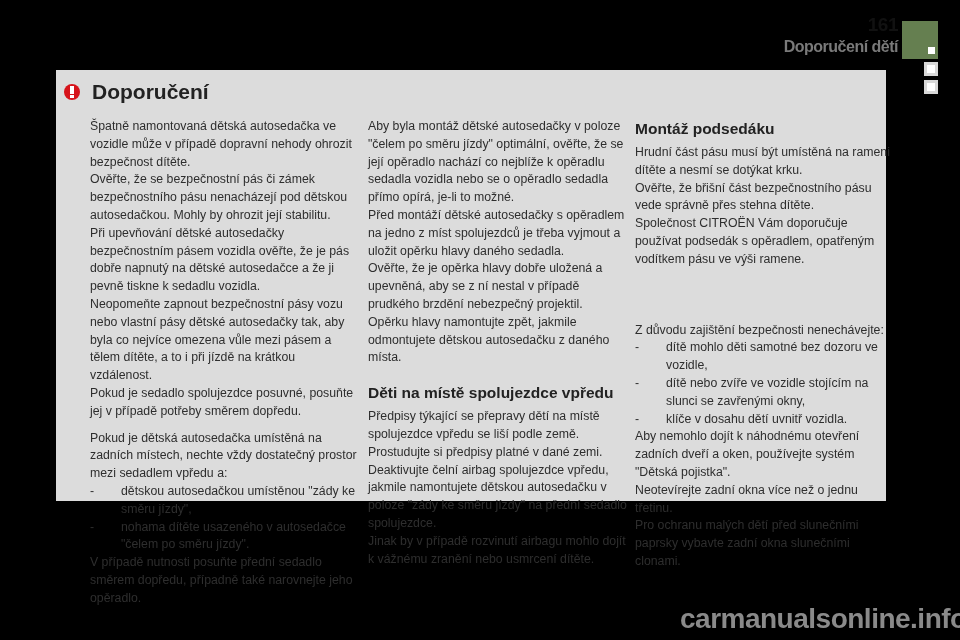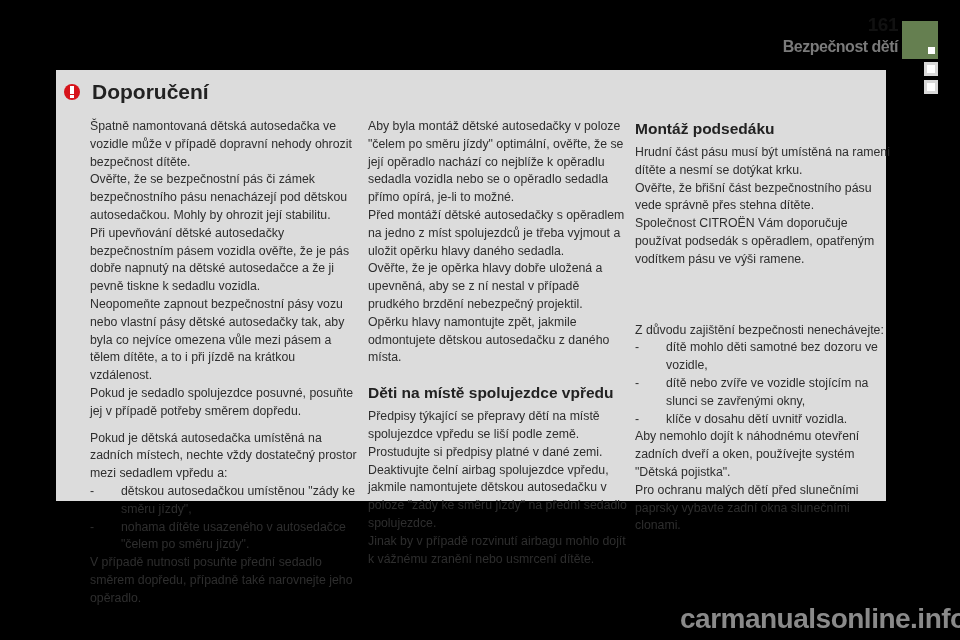--- a/index.html
+++ b/index.html
@@ -27,21 +27,21 @@
   .c3 { left:579px; top:48px; width:255px; }
   .h2 { font-size:15.5px; font-weight:bold; color:#222; line-height:18px; margin:8px 0 6px 0; }
   .li { position:relative; padding-left:31px; }
   .li .dash { position:absolute; left:0; top:0; }
   .wm { position:absolute; left:680px; top:603px; font-size:28px; font-weight:bold; color:#8a8a8a; letter-spacing:-0.5px; white-space:nowrap; }
 </style>
 </head>
 <body>
 
 <div class="page-num">161</div>
-<div class="chapter">Bezpečnost dětí</div>
+<div class="chapter">Doporučení dětí</div>
 <div class="tab-green">
     <div class="sq"></div>
   </div>
 <div class="nav-sq s1"></div>
 <div class="nav-sq s2"></div>
 
 <div class="panel">
   <div class="title-row">
     <div class="warn"></div>
     <div class="title">Doporučení</div>
@@ -76,17 +76,18 @@
     <div class="h2" style="margin-top:2px;">Montáž podsedáku</div>
     <p>Hrudní část pásu musí být umístěná na rameni dítěte a nesmí se dotýkat krku.</p>
     <p>Ověřte, že břišní část bezpečnostního pásu vede správně přes stehna dítěte.</p>
     <p>Společnost CITROËN Vám doporučuje používat podsedák s opěradlem, opatřeným vodítkem pásu ve výši ramene.</p>
     <div style="height:53px"></div>
     <p>Z důvodu zajištění bezpečnosti nenechávejte:</p>
     <div class="li"><span class="dash">-</span><span>dítě mohlo děti samotné bez dozoru ve vozidle,</span></div>
     <div class="li"><span class="dash">-</span><span>dítě nebo zvíře ve vozidle stojícím na slunci se zavřenými okny,</span></div>
     <div class="li"><span class="dash">-</span><span>klíče v dosahu dětí uvnitř vozidla.</span></div>
     <p>Aby nemohlo dojít k náhodnému otevření zadních dveří a oken, používejte systém "Dětská pojistka".</p>
+    <p>Neotevírejte zadní okna více než o jednu třetinu.</p>
     <p>Pro ochranu malých dětí před slunečními paprsky vybavte zadní okna slunečními clonami.</p>
   </div>
 </div>
 
 <div class="wm">carmanualsonline.info</div>
 
 </body></html>

